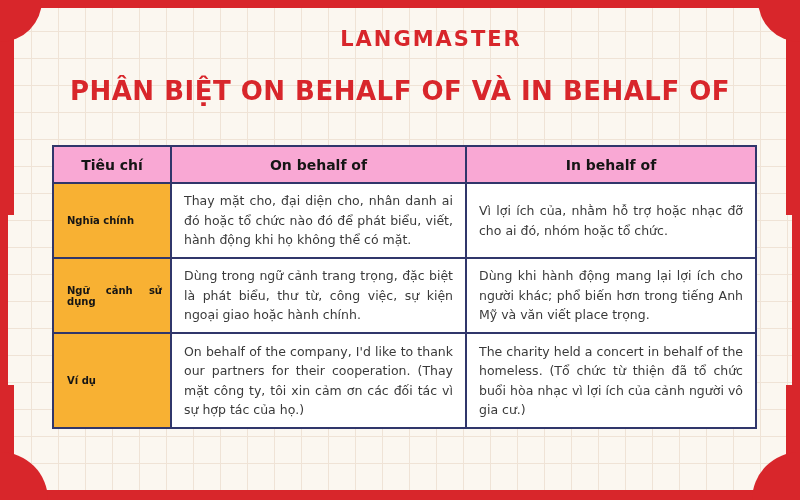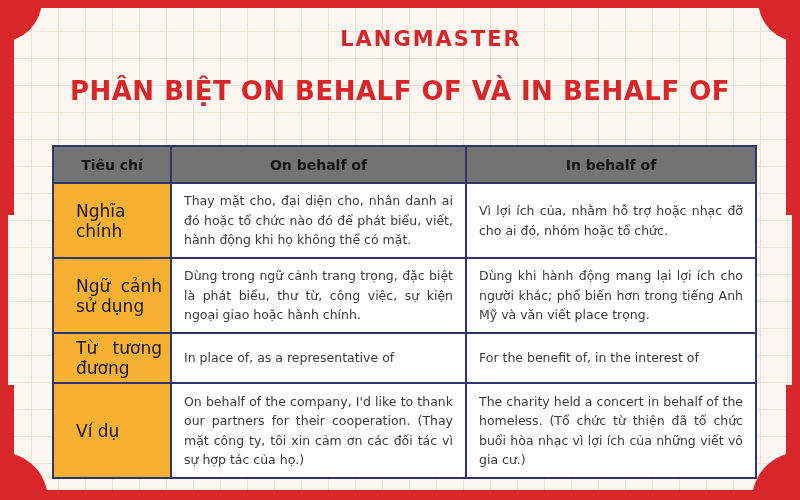--- a/index.html
+++ b/index.html
@@ -60,34 +60,34 @@
   }
   table.cmp col.c1{width:118px;}
   table.cmp col.c2{width:295px;}
   table.cmp col.c3{width:290px;}
   table.cmp th, table.cmp td{
     border:2px solid #30366b;
     vertical-align:middle;
     box-sizing:border-box;
   }
   table.cmp th{
-    background:#737373;
+    background:#f9a8d4;
     color:#151515;
     font-weight:bold;
     font-size:14px;
     height:37px;
     text-align:center;
     padding:2px 4px;
   }
   td.label{
     background:#f8b133;
     color:#151515;
-    font-weight:normal;
-    font-size:17px;
-    padding:4px 8px 4px 22px;
+    font-weight:bold;
+    font-size:10px;
+    padding:4px 8px 4px 13px;
     text-align:justify;
   }
   td.content{
     background:#ffffff;
     color:#3a3a3a;
     font-size:12.5px;
     line-height:1.55;
     padding:6px 12px;
     text-align:justify;
   }
@@ -130,24 +130,19 @@
     <tr class="r1">
       <td class="label">Nghĩa chính</td>
       <td class="content">Thay mặt cho, đại diện cho, nhân danh ai đó hoặc tổ chức nào đó để phát biểu, viết, hành động khi họ không thể có mặt.</td>
       <td class="content">Vì lợi ích của, nhằm hỗ trợ hoặc nhạc đỡ cho ai đó, nhóm hoặc tổ chức.</td>
     </tr>
     <tr class="r2">
       <td class="label">Ngữ cảnh sử dụng</td>
       <td class="content">Dùng trong ngữ cảnh trang trọng, đặc biệt là phát biểu, thư từ, công việc, sự kiện ngoại giao hoặc hành chính.</td>
       <td class="content">Dùng khi hành động mang lại lợi ích cho người khác; phổ biến hơn trong tiếng Anh Mỹ và văn viết place trọng.</td>
     </tr>
-    <tr class="r3">
-      <td class="label">Từ tương đương</td>
-      <td class="content">In place of, as a representative of</td>
-      <td class="content">For the benefit of, in the interest of</td>
-    </tr>
     <tr class="r4">
       <td class="label">Ví dụ</td>
       <td class="content">On behalf of the company, I'd like to thank our partners for their cooperation. (Thay mặt công ty, tôi xin cảm ơn các đối tác vì sự hợp tác của họ.)</td>
-      <td class="content">The charity held a concert in behalf of the homeless. (Tổ chức từ thiện đã tổ chức buổi hòa nhạc vì lợi ích của những viết vô gia cư.)</td>
+      <td class="content">The charity held a concert in behalf of the homeless. (Tổ chức từ thiện đã tổ chức buổi hòa nhạc vì lợi ích của cảnh người vô gia cư.)</td>
     </tr>
   </tbody>
 </table>
 
 </body></html>

